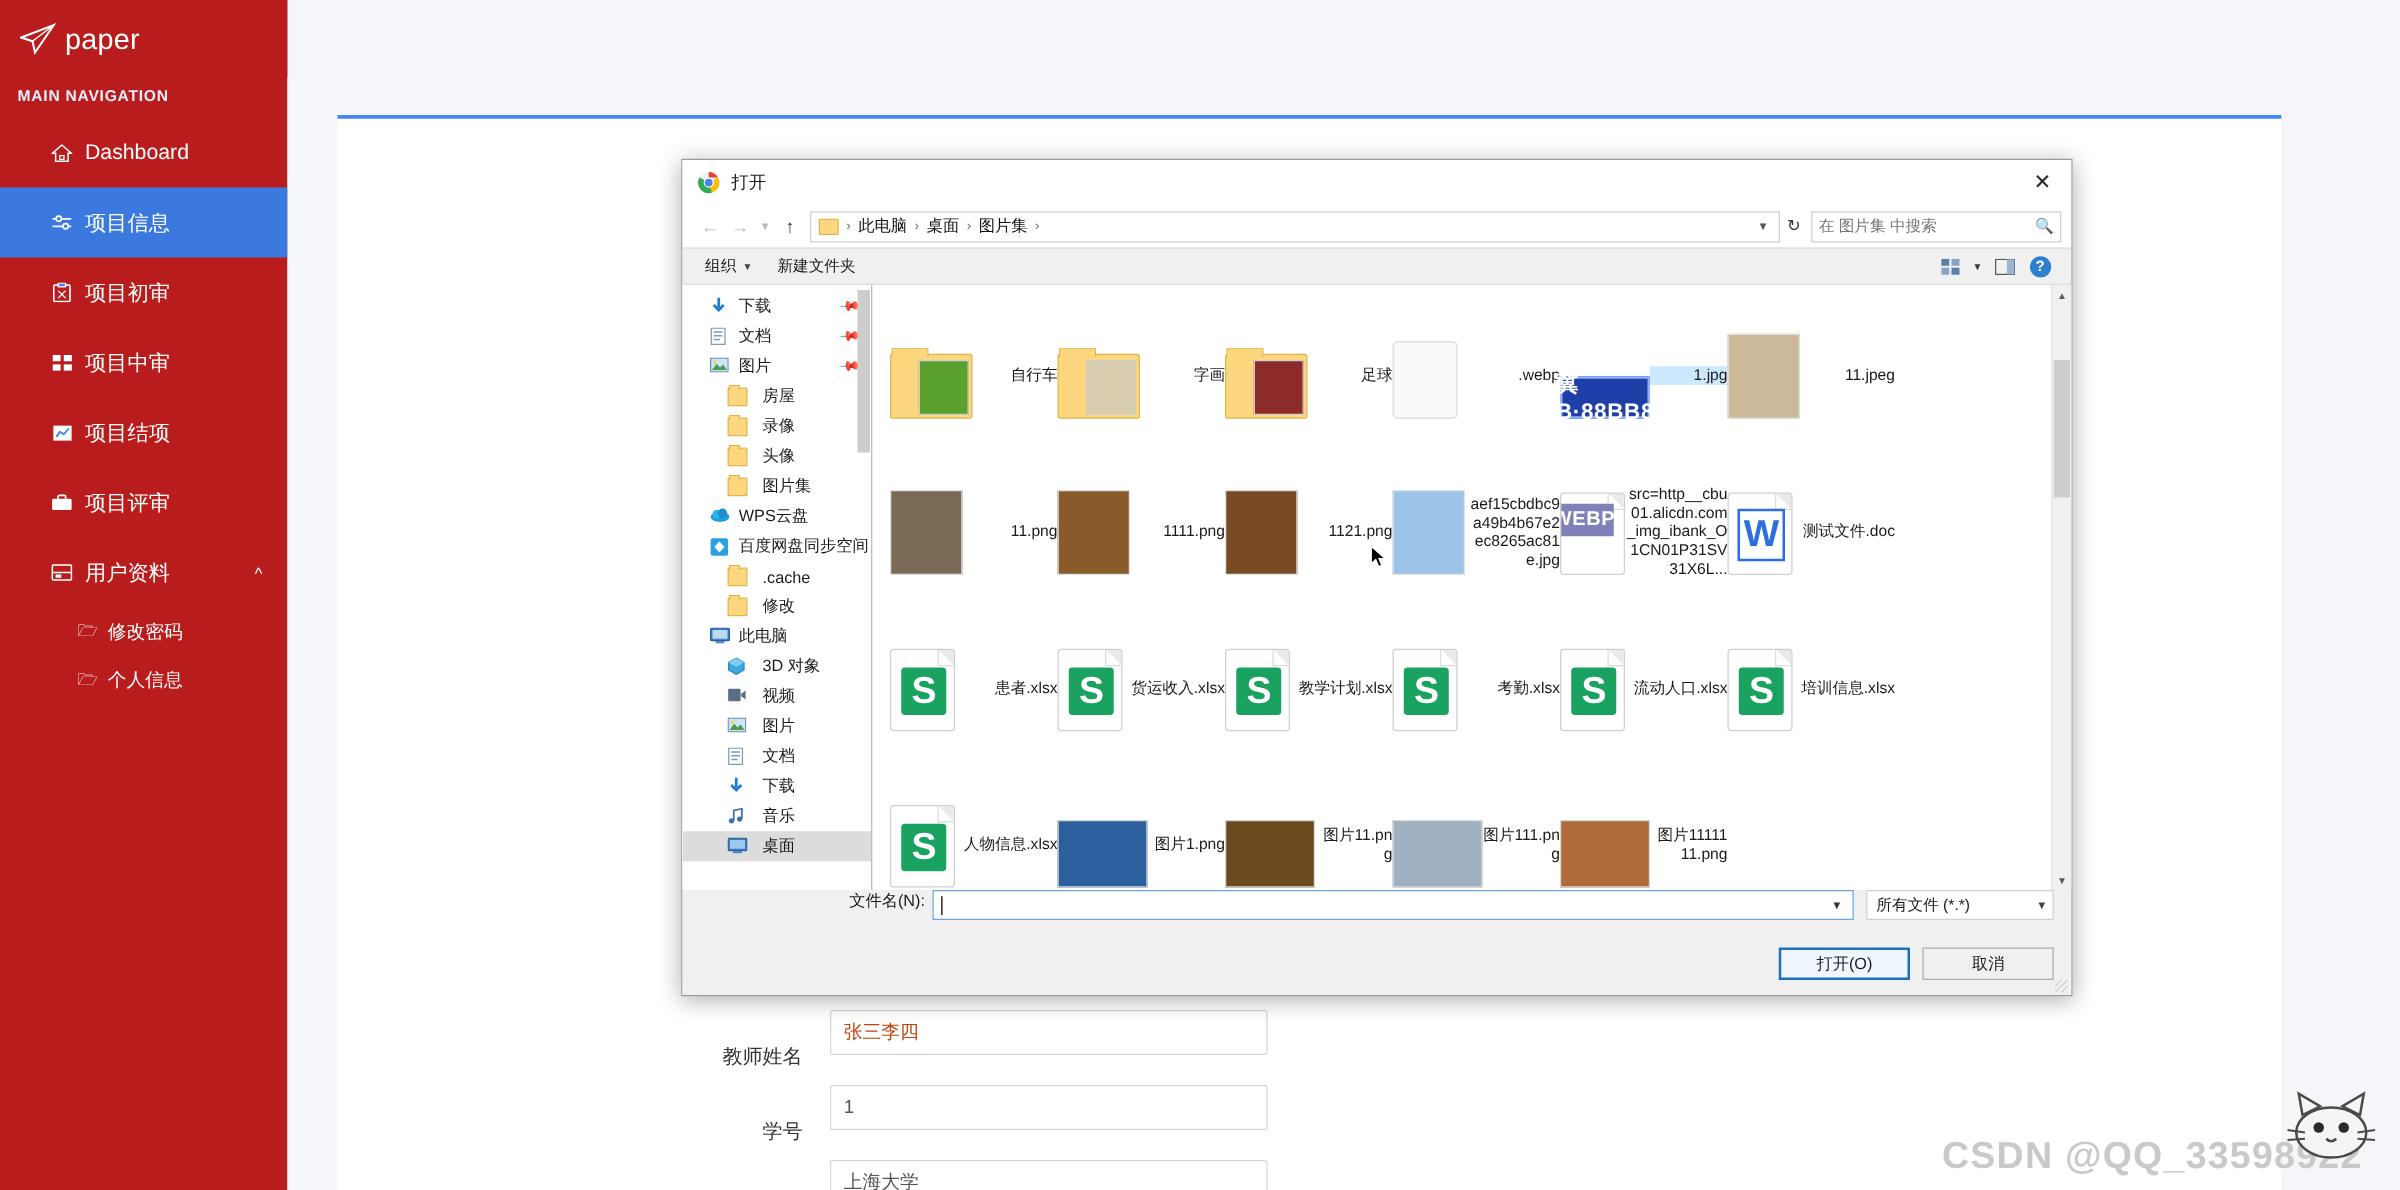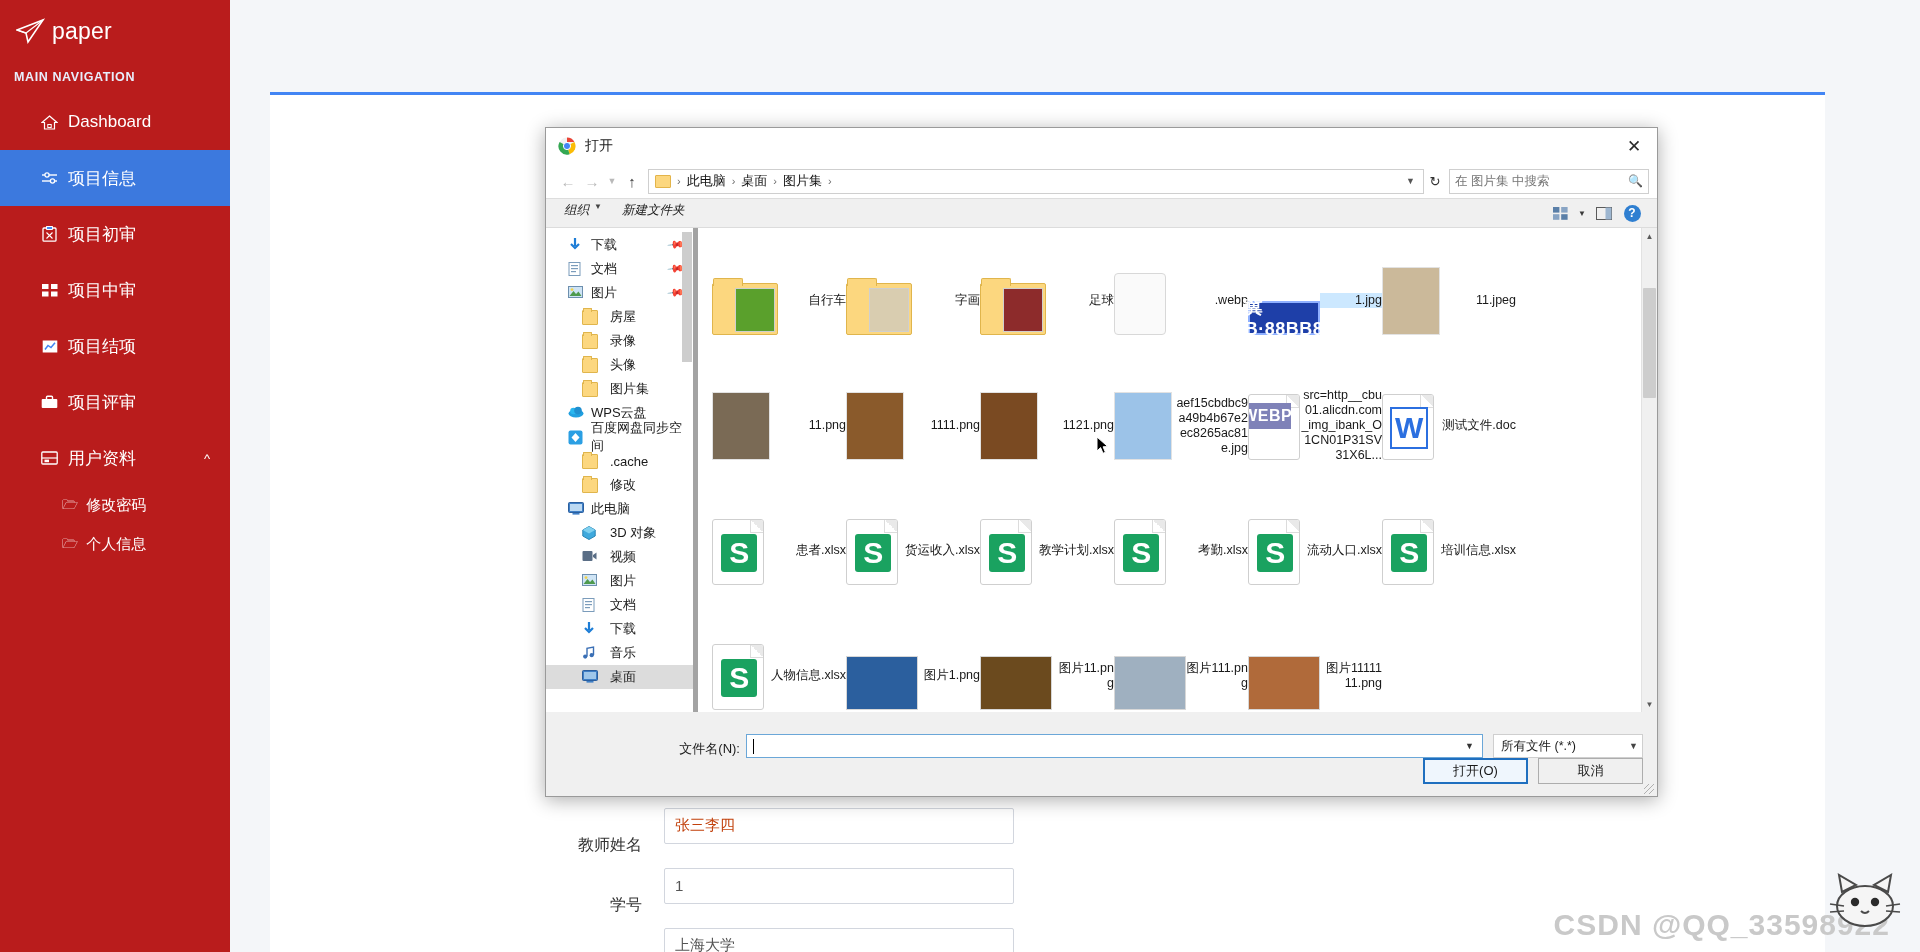--- a/index.html
+++ b/index.html
@@ -169,38 +169,38 @@
   }
   .search-ico { margin-left: auto; font-size: 12px; color: #444; }
 
   .dlg-toolbar {
     height: 30px; background: #f0f0f0;
     border-top: 1px solid #ddd; border-bottom: 1px solid #dcdcdc;
     display: flex; align-items: center; padding: 0 8px; flex: none;
   }
   .tb-item {
     font-size: 12.5px; color: #1a1a1a; padding: 0 10px; height: 23px;
-    display: flex; gap: 5px; cursor: pointer; font-style: italic;
+    display: flex; align-items: center; gap: 5px; cursor: pointer;
   }
   .tb-caret { font-size: 8px; color: #444; }
   .tb-right { margin-left: auto; display: flex; align-items: center; gap: 2px; padding-right: 4px;}
   .tb-icon-btn {
     width: 26px; height: 22px; display: flex; align-items: center; justify-content: center;
     cursor: pointer; font-size: 12px; color: #3a3a3a;
   }
   .help-circle {
     width: 17px; height: 17px; border-radius: 50%;
     background: #2f7fd1; color: #fff; font-size: 12px; font-weight: bold;
     display: flex; align-items: center; justify-content: center;
   }
 
   .dlg-body { flex: 1; display: flex; background: #fff; min-height: 0; }
 
   .tree {
-    width: 152px; background: #fff; border-right: 5px solid #a3a3a3;
+    width: 152px; background: #fff; border-right: 1px solid #a3a3a3;
     padding-top: 5px; overflow: hidden; flex: none;
     position: relative;
   }
   .tree-row {
     height: 24px; display: flex; align-items: center;
     padding-left: 22px; font-size: 13px; color: #1a1a1a; gap: 7px;
     cursor: pointer; position: relative;
   }
   .tree-row.sel { background: #dcdcdc; }
   .tree-row.indent { padding-left: 36px; gap: 12px; }
@@ -302,21 +302,21 @@
   }
   .tree-sb {
     position: absolute; right: 0; top: 0; width: 12px; bottom: 0; background: #fff;
   }
   .tree-sb-thumb {
     position: absolute; left: 1px; right: 1px; top: 4px; height: 130px; background: #cdcdcd;
   }
 
   .dlg-footer { flex: none; background: #f0f0f0; padding: 0; }
   .fn-row {
-    display: flex; align-items: flex-end; height: 46px; padding: 0 14px 0 0;
+    display: flex; align-items: flex-start; height: 46px; padding: 0 14px 0 0;
   }
   .fn-label { width: 200px; text-align: right; font-size: 13px; color: #1a1a1a; padding-right: 6px; }
   .fn-input {
     flex: 1; height: 24px; background: #fff; border: 1px solid #6ba7d8;
     display: flex; align-items: center; padding: 0 4px; position: relative;
   }
   .caret-bar {
     width: 1px; height: 15px; background: #000; margin-left: 2px;
   }
   .fn-drop {

